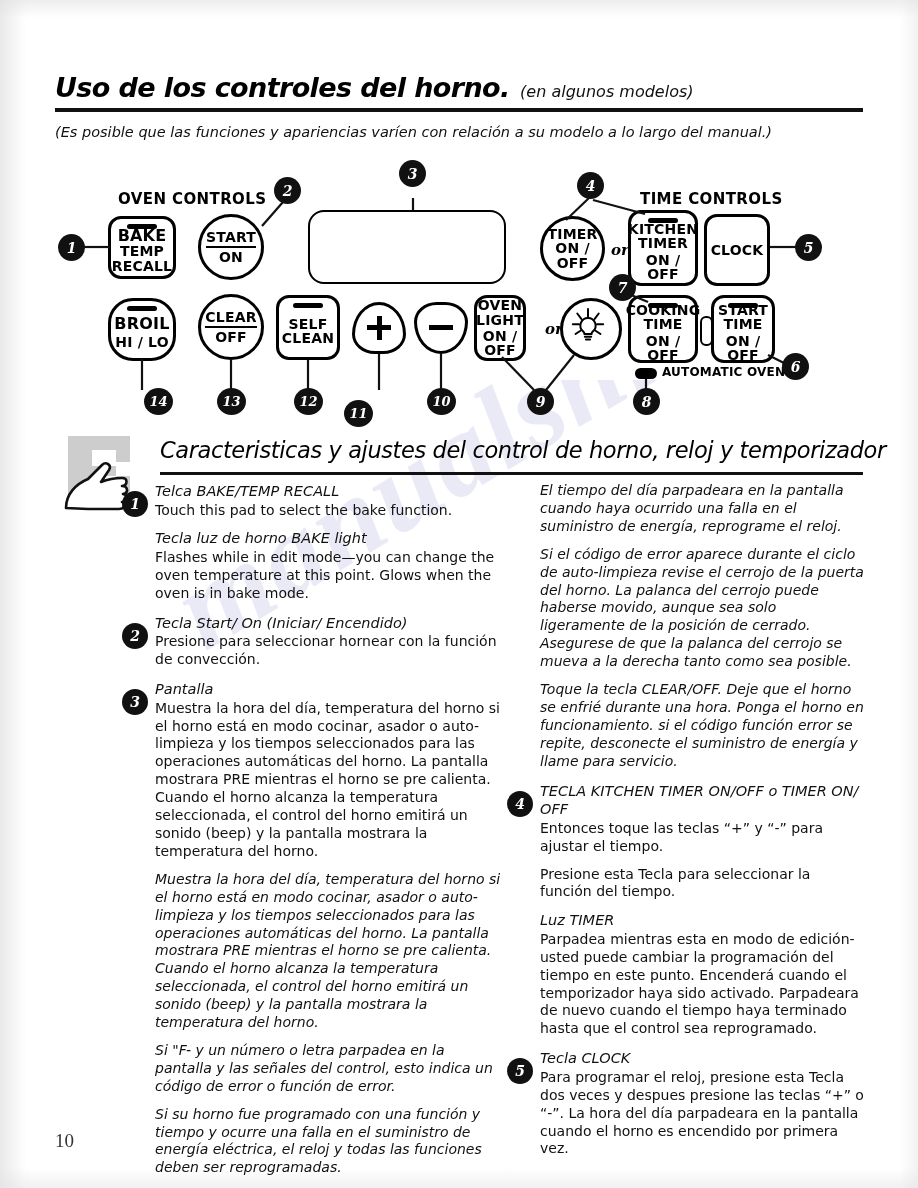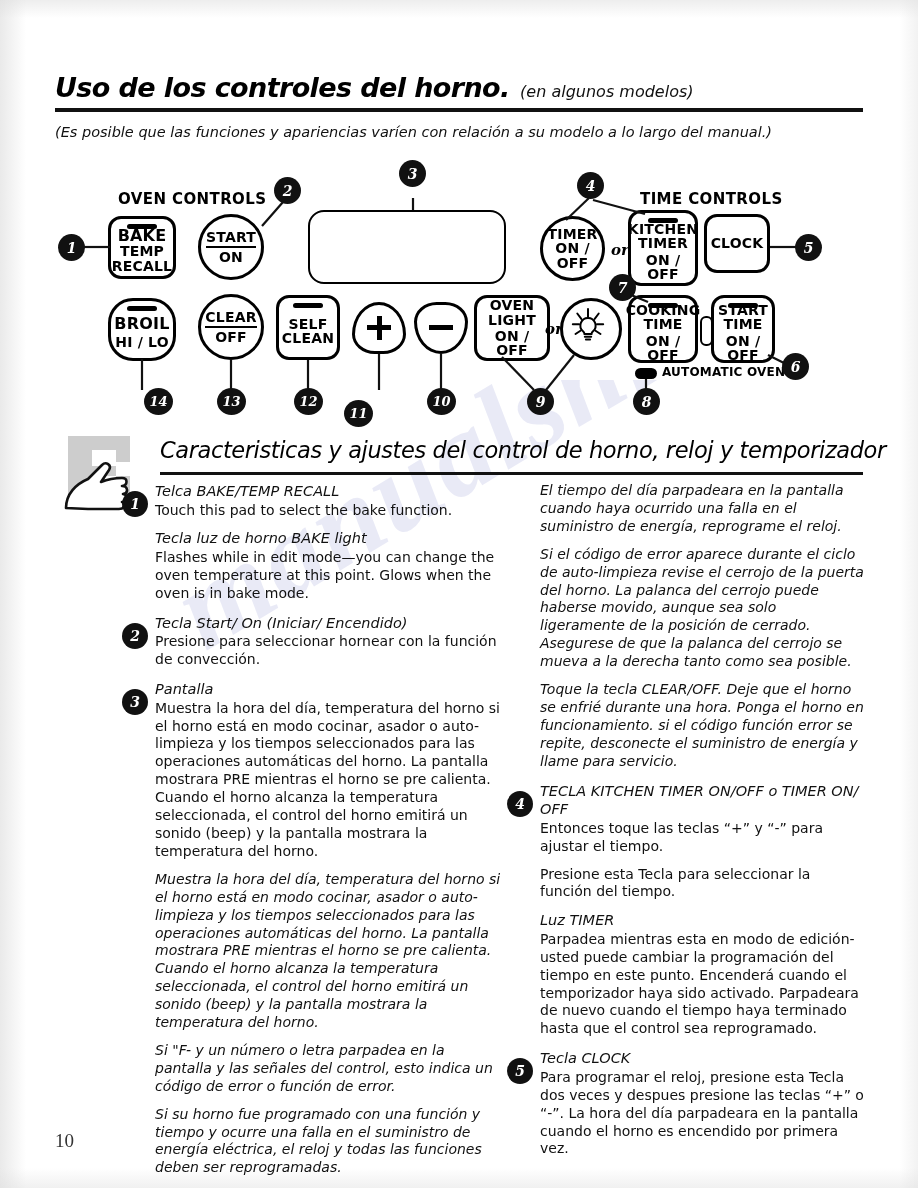--- a/index.html
+++ b/index.html
@@ -186,21 +186,21 @@
     </div>
     <div class="or" style="left:611px;top:91px;">or</div>
 
     <div class="pad sq" style="left:628px;top:60px;width:70px;height:76px;">
       <div class="led"></div>
       <div class="big sm" style="margin-top:7px;">KITCHEN</div>
       <div class="big sm">TIMER</div>
       <div class="tiny" style="margin-top:2px;">ON / OFF</div>
     </div>
 
-    <div class="pad sq" style="left:704px;top:64px;width:66px;height:59px;">
+    <div class="pad sq" style="left:704px;top:64px;width:66px;height:72px;">
       <div class="big sm">CLOCK</div>
     </div>
 
     <div class="pad sq" style="left:108px;top:148px;width:68px;height:63px;border-radius:25px;">
       <div class="led"></div>
       <div class="big" style="margin-top:6px;">BROIL</div>
       <div class="tiny" style="margin-top:3px;">HI / LO</div>
     </div>
 
     <div class="pad circ" style="left:198px;top:144px;width:66px;height:66px;">
@@ -220,21 +220,21 @@
           <span class="v"></span>
       </span>
     </div>
 
     <div class="tri dn" style="left:414px;top:152px;">
       <span class="sign">
         <span class="h"></span>
       </span>
     </div>
 
-    <div class="pad sq" style="left:474px;top:145px;width:76px;height:66px;">
+    <div class="pad sq" style="left:474px;top:145px;width:52px;height:66px;">
       <div class="big sm">OVEN</div>
       <div class="big sm">LIGHT</div>
       <div class="tiny" style="margin-top:2px;">ON / OFF</div>
     </div>
     <div class="or" style="left:545px;top:170px;">or</div>
 
     <div class="bulb-pad" style="left:560px;top:148px;">
       <svg viewBox="0 0 56 56" width="50" height="50" style="position:absolute;left:0;top:0;">
         <g stroke="#000" stroke-width="2.2" stroke-linecap="round" fill="none">
           <line x1="28" y1="9" x2="28" y2="18"></line>

